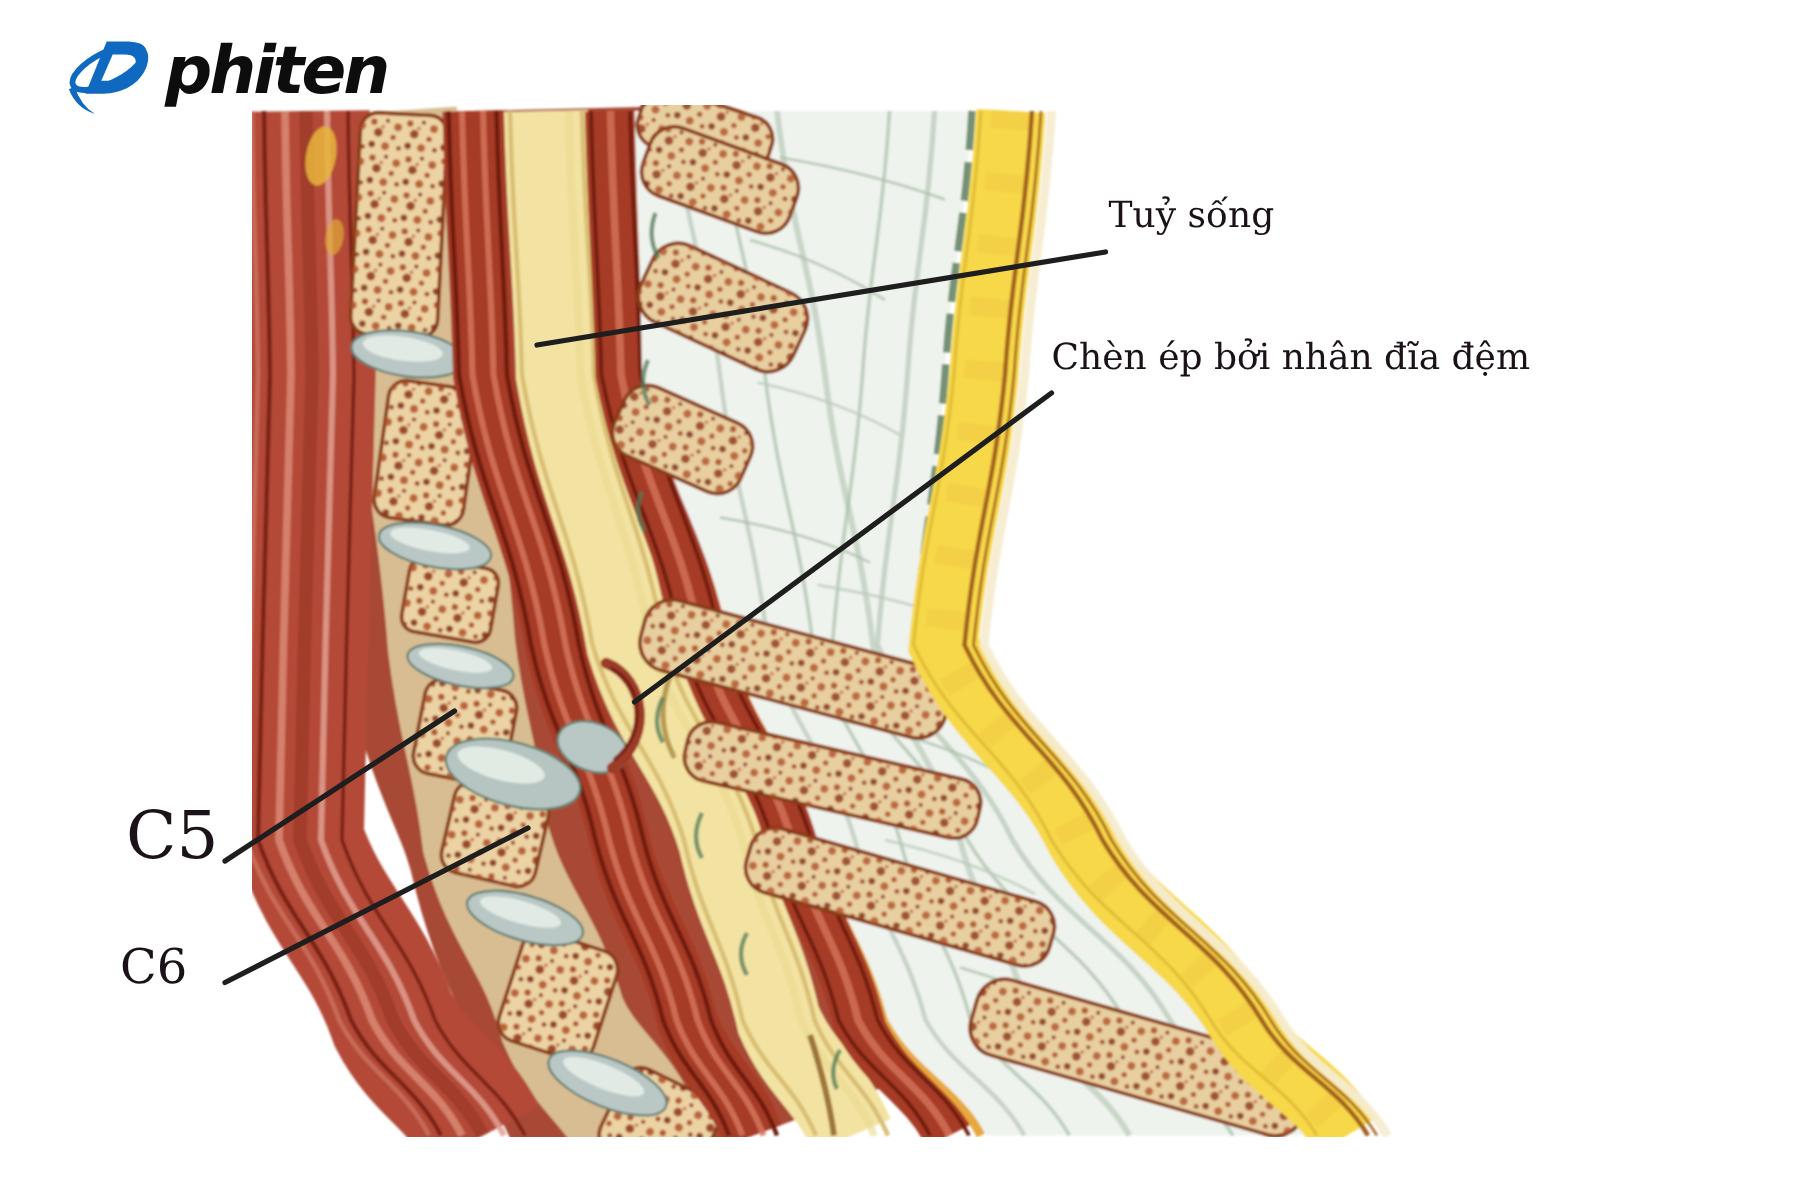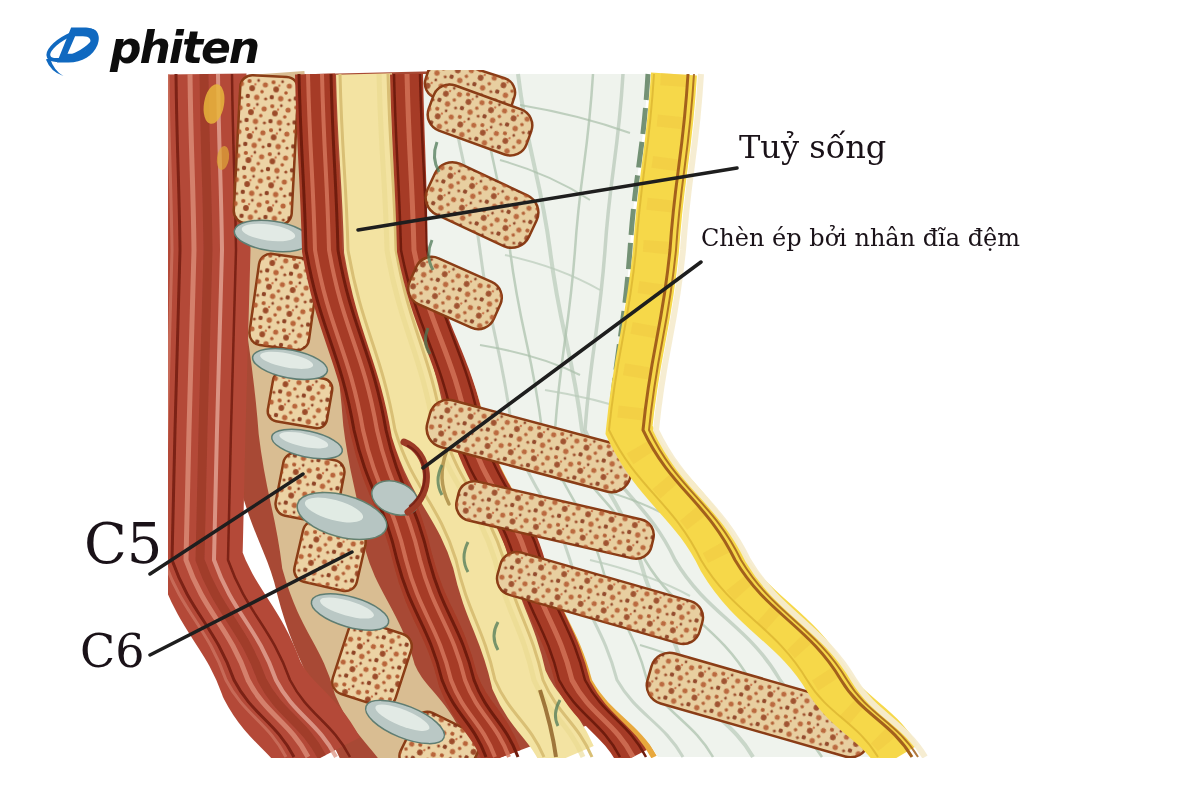--- a/index.html
+++ b/index.html
@@ -1,23 +1,23 @@
 <!DOCTYPE html>
 <html><head>
 <meta charset="utf-8">
 <style>
   html,body{margin:0;padding:0;background:#ffffff;}
   .stage{position:relative;width:1200px;height:800px;background:#ffffff;overflow:hidden;
          font-family:"DejaVu Serif","Liberation Serif",serif;}
   .illustration{position:absolute;left:0;top:0;}
   .fig-label{position:absolute;color:#1a1218;white-space:nowrap;line-height:1;}
-  .lbl-tuysong{left:739px;top:131px;font-size:32px;}
+  .lbl-tuysong{left:739px;top:131px;font-size:24px;}
   .lbl-chenep{left:701px;top:226px;font-size:24px;}
-  .lbl-c5{left:84px;top:516px;font-size:56px;}
-  .lbl-c6{left:80px;top:628px;font-size:46px;}
+  .lbl-c5{left:84px;top:536px;font-size:44px;}
+  .lbl-c6{left:80px;top:628px;font-size:32px;}
   .logo{position:absolute;left:44px;top:12px;width:330px;height:66px;}
   .logo-icon{position:absolute;left:0;top:2px;}
   .logo-word{position:absolute;left:66px;top:14px;font-family:"DejaVu Sans","Liberation Sans",sans-serif;
              font-weight:bold;font-style:italic;font-size:44px;letter-spacing:-2px;color:#0d0d0d;line-height:1;}
 </style>
 </head>
 <body>
 
 <div class="stage">
 

